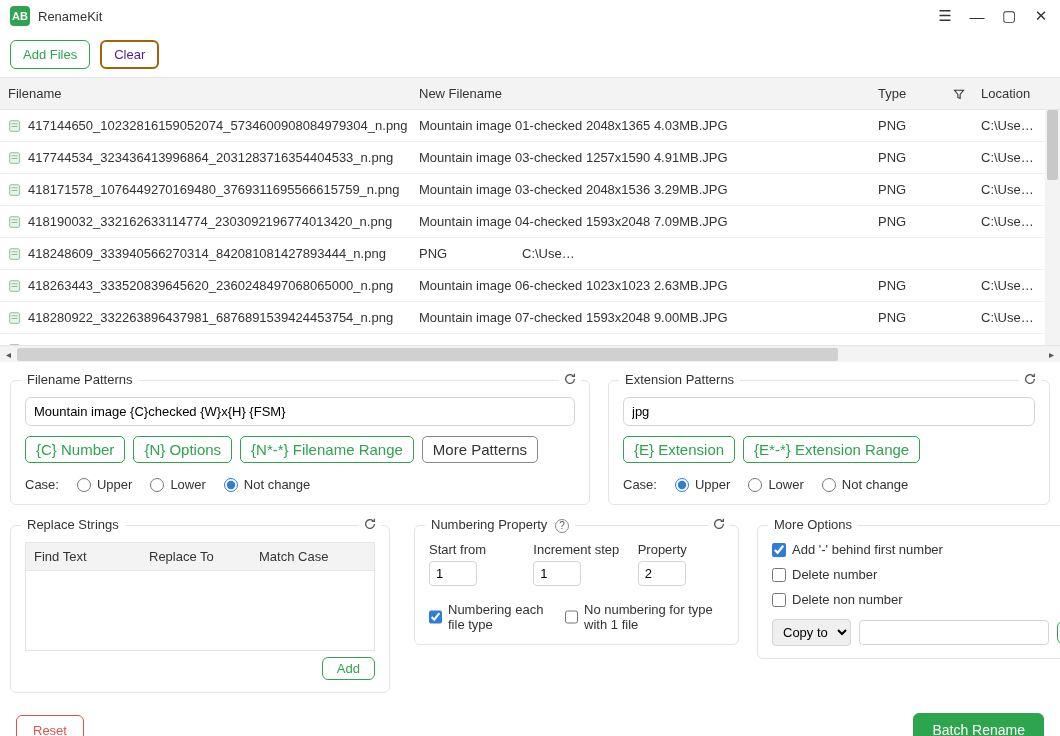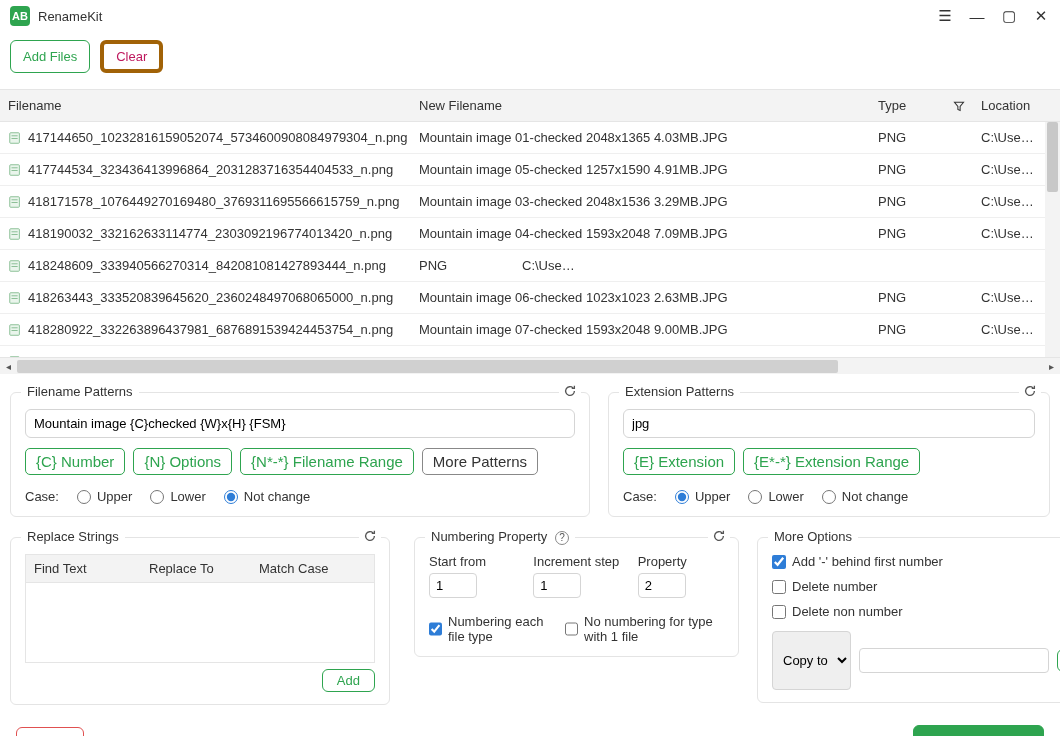--- a/index.html
+++ b/index.html
@@ -35,21 +35,21 @@
   
   .topbtns { padding: 8px 10px; display:flex; gap:10px; }
   .btn {
     padding: 5px 12px;
     border-radius: 6px;
     font-size: 13px;
     cursor: pointer;
     background:#fff;
   }
   .btn-green { border:1px solid #2ea44f; color:#2ea44f; }
-  .btn-red { border:4px solid #a16207; color:#be185d; }
+  .btn-red { border:2px solid #a16207; color:#4c1d95; }
   .thead {
     display:flex;
     background:#f3f3f3;
     border-top:1px solid #e5e5e5;
     border-bottom:1px solid #e5e5e5;
     font-size:13px;
     color:#333;
   }
   .th, .td { padding:8px 8px; overflow:hidden; white-space:nowrap; text-overflow:ellipsis; }
   .col-fname { width:411px; padding-left:8px; }
@@ -169,21 +169,21 @@
     border-radius:4px;
     font-size:13px;
   }
   .checkcol { margin-top:16px; display:flex; flex-direction:row; gap:10px; }
   .checkcol label { display:flex; align-items:center; gap:6px; font-size:13px; cursor:pointer; }
 
   .morecol { display:flex; flex-direction:column; gap:10px; }
   .morecol label { display:flex; align-items:center; gap:6px; font-size:13px; cursor:pointer; }
   .more-lastrow { display:flex; align-items:center; gap:8px; margin-top:2px; }
   .more-lastrow select {
-    padding:20px 6px;
+    padding:4px 6px;
     border:1px solid #d5d5d5;
     border-radius:4px;
     font-size:13px;
     cursor:pointer;
   }
   .more-lastrow input.pathbox {
     flex:1;
     padding:4px 6px;
     border:1px solid #d5d5d5;
     border-radius:4px;
@@ -226,21 +226,21 @@
     width:15px;
     position:absolute;
     right:0; top:0; bottom:0;
     background:#f3f3f3;
   }
   .vscroll .vthumb {
     position:absolute; left:2px; right:2px; top:0; height:70px;
     background:#c8c8c8; border-radius:2px; cursor:pointer;
   }
 
-  .tablecontainer { position:relative;margin-top:8px; }
+  .tablecontainer { position:relative; }
 </style>
 </head>
 <body>
 
 <div class="titlebar">
   <div class="app-icon">AB</div>
   <div class="title">RenameKit</div>
   <div class="spacer"></div>
   <div class="win-controls">
     <div class="ctrl">☰</div>
@@ -285,21 +285,21 @@
       </div>
       <div class="trow">
         <div class="td col-fname">
           <span class="fileico"><svg viewBox="0 0 16 16">
               <rect x="2" y="2" width="11" height="12" rx="1" fill="#eaf5ec" stroke="#7fb98b"></rect>
               <rect x="4" y="5" width="7" height="1" fill="#7fb98b"></rect>
               <rect x="4" y="8" width="7" height="1" fill="#7fb98b"></rect>
             </svg></span>
           <span>417744534_323436413996864_2031283716354404533_n.png</span>
         </div>
-        <div class="td col-new">Mountain image 05-checked 1257x1590 4.91MB.JPG</div>
+        <div class="td col-new">Mountain image 03-checked 1257x1590 4.91MB.JPG</div>
         <div class="td col-type">PNG</div>
         <div class="td col-filter"></div>
         <div class="td col-loc">C:\Users\m</div>
       </div>
       <div class="trow">
         <div class="td col-fname">
           <span class="fileico"><svg viewBox="0 0 16 16">
               <rect x="2" y="2" width="11" height="12" rx="1" fill="#eaf5ec" stroke="#7fb98b"></rect>
               <rect x="4" y="5" width="7" height="1" fill="#7fb98b"></rect>
               <rect x="4" y="8" width="7" height="1" fill="#7fb98b"></rect>

